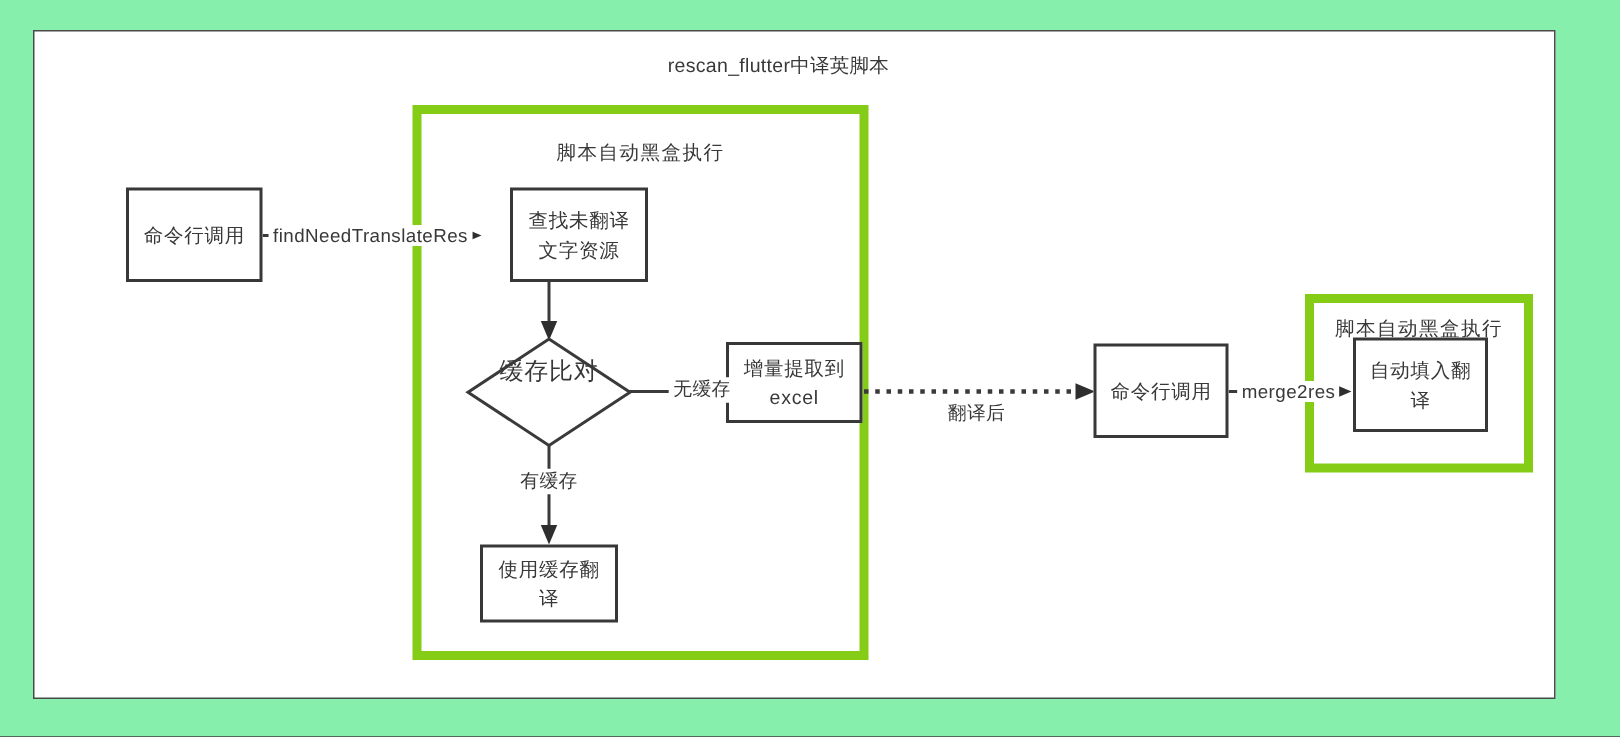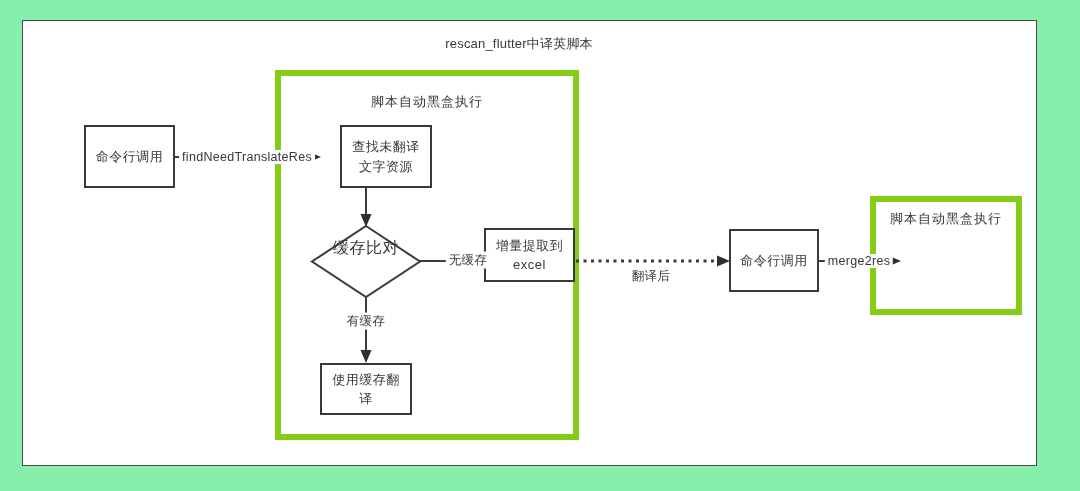--- a/index.html
+++ b/index.html
@@ -89,20 +89,21 @@
   <div class="node" style="left:84px; top:125px; width:91px; height:63px;">命令行调用</div>
 
   <div class="node" style="left:320px; top:125px; width:92px; height:63px;margin-left:20px;">查找未翻译文字资源</div>
 
   <div class="node" style="left:484px; top:228px; width:91px; height:54px;">增量提取到excel</div>
 
   <div class="node" style="left:320px; top:363px; width:92px; height:52px;">使用缓存翻译</div>
 
   <div class="node" style="left:729px; top:229px; width:90px; height:63px;">命令行调用</div>
 
+  <div class="node" style="left:902px; top:225px; width:90px; height:63px;">自动填入翻译</div>
 
   <div class="diamond-label">缓存比对</div>
 
   <div class="edge-label" style="left:247px; top:157px;">findNeedTranslateRes</div>
 
   <div class="edge-label" style="left:468px; top:260px;">无缓存</div>
 
   <div class="edge-label" style="left:651px; top:260px;margin-top:16px;">翻译后</div>
 
   <div class="edge-label" style="left:859px; top:261px;">merge2res</div>

